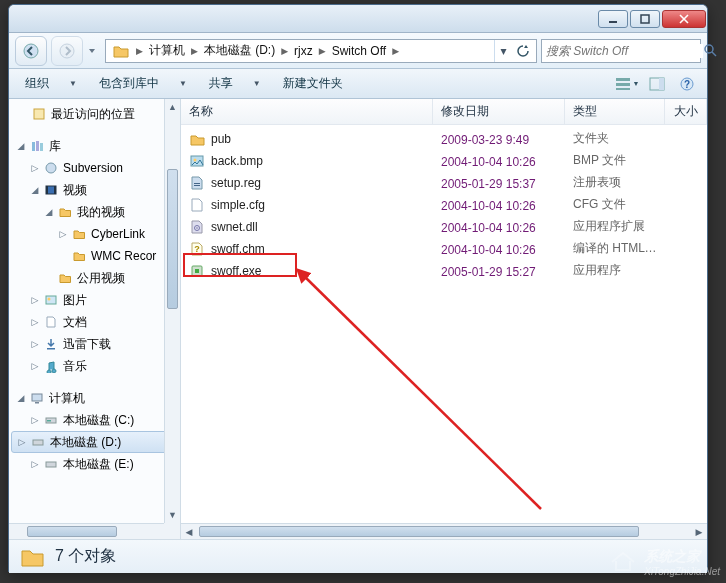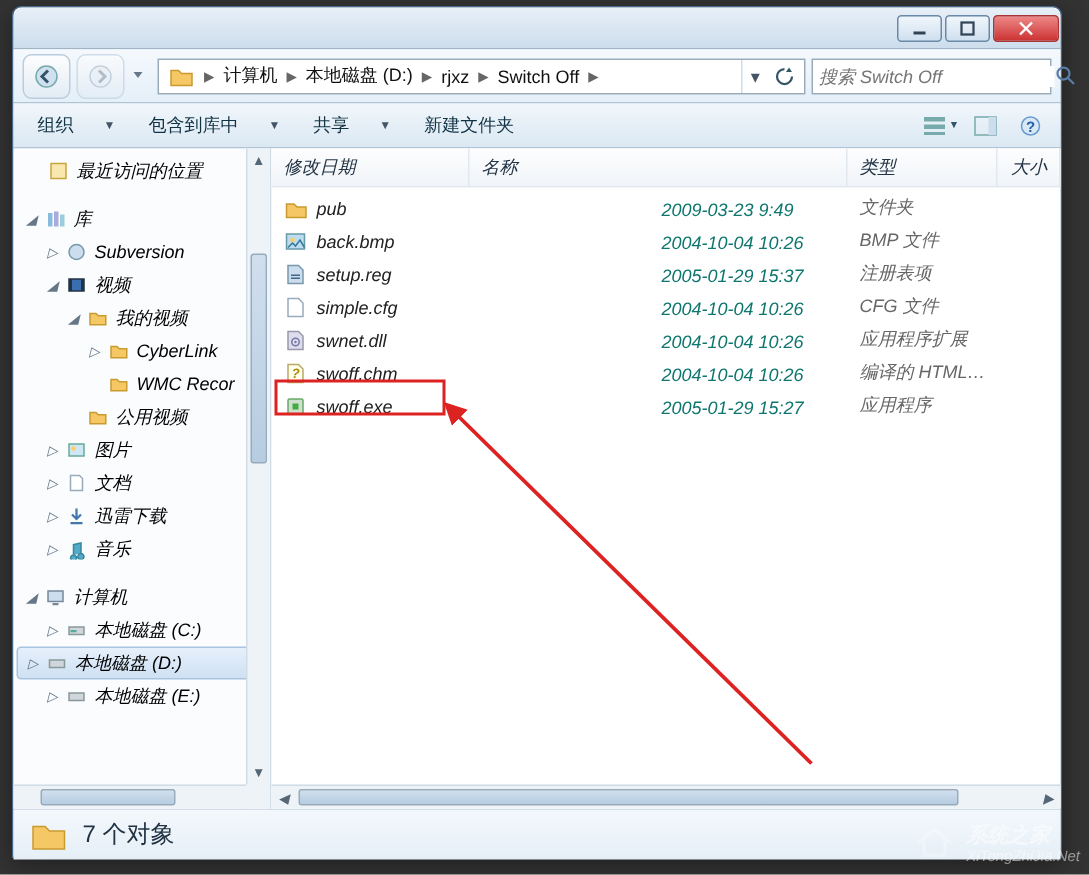--- a/index.html
+++ b/index.html
@@ -69,21 +69,21 @@
   font-size: 12px; color: #134; cursor: pointer; border-radius: 3px;
 }
 .tbtn .dd { font-size: 8px; color: #456; }
 .toolbar .spacer { flex: 1; }
 .tbicon {
   width: 28px; height: 24px; display: flex; align-items: center; justify-content: center;
   color: #356; cursor: pointer; border-radius: 3px;
 }
 
 
-.mainsplit { display: flex; height: 440px; font-style: italic; }
+.mainsplit { display: flex; height: 440px; }
 .sidebar {
   width: 172px; border-right: 1px solid #d0dce6; background: #fafcfe;
   overflow: hidden; font-size: 12px; position: relative;
 }
 .tree { padding: 4px 0; }
 .treenode { display: flex; align-items: center; height: 22px; padding-left: 6px; cursor: pointer; white-space: nowrap; }
 .treenode.sel { background: linear-gradient(#e6f0fb, #cfe1f3); border: 1px solid #a8c4e0; border-radius: 3px; margin: 0 2px; padding-left: 4px; }
 .twisty { width: 12px; height: 12px; display: flex; align-items: center; justify-content: center; font-size: 9px; color: #678; }
 .nodeicon { width: 16px; height: 16px; margin: 0 4px 0 2px; display: flex; align-items: center; justify-content: center; }
 .indent1 { padding-left: 20px; } .indent2 { padding-left: 34px; } .indent3 { padding-left: 48px; }
@@ -101,21 +101,21 @@
   height: 26px; border-bottom: 1px solid #e2e8ef; display: flex; align-items: center;
   font-size: 12px; color: #234; background: linear-gradient(#fdfdfe,#f0f4f8);
 }
 .colh { padding: 0 8px; border-right: 1px solid #e2e8ef; height: 100%; display: flex; align-items: center; cursor: pointer; }
 .c-name { width: 252px; } .c-date { width: 132px; } .c-type { width: 100px; } .c-size { flex: 1; justify-content: flex-end; }
 
 .filelist { }
 .row { display: flex; align-items: flex-end; height: 22px; font-size: 12px; color: #222; cursor: pointer; }
 .cell { padding: 0 8px; white-space: nowrap; overflow: hidden; text-overflow: ellipsis; }
 .cell.nm { width: 252px; display: flex; align-items: center; gap: 6px; }
-.cell.dt { width: 132px; color: #0f766e; } .cell.tp { width: 100px; color: #666; } .cell.sz { flex: 1; text-align: right; color: #666; }
+.cell.dt { width: 132px; color: #701a75; } .cell.tp { width: 100px; color: #666; } .cell.sz { flex: 1; text-align: right; color: #666; }
 .fileicon { width: 16px; height: 16px; display: flex; align-items: center; justify-content: center; }
 
 
 .annot-box {
   position: absolute; left: 2px; top: 154px; width: 114px; height: 24px;
   border: 2px solid #d22; pointer-events: none;
 }
 .annot-arrow {
   position: absolute; left: 110px; top: 160px; width: 260px; height: 260px; pointer-events: none;
 }
@@ -434,25 +434,25 @@
         <div class="arr down">▼</div>
       </div>
       <div class="hscroll">
         <div class="thumb"></div>
       </div>
       <div class="corner"></div>
     </div>
 
     <div class="content">
       <div class="cols">
+        <div class="colh c-name">
+            <span>名称</span>
+          </div>
         <div class="colh c-date">
             <span>修改日期</span>
-          </div>
-        <div class="colh c-name">
-            <span>名称</span>
           </div>
         <div class="colh c-type">
             <span>类型</span>
           </div>
         <div class="colh c-size">
             <span>大小</span>
           </div>
       </div>
 
       <div class="filelist" id="filelist">

